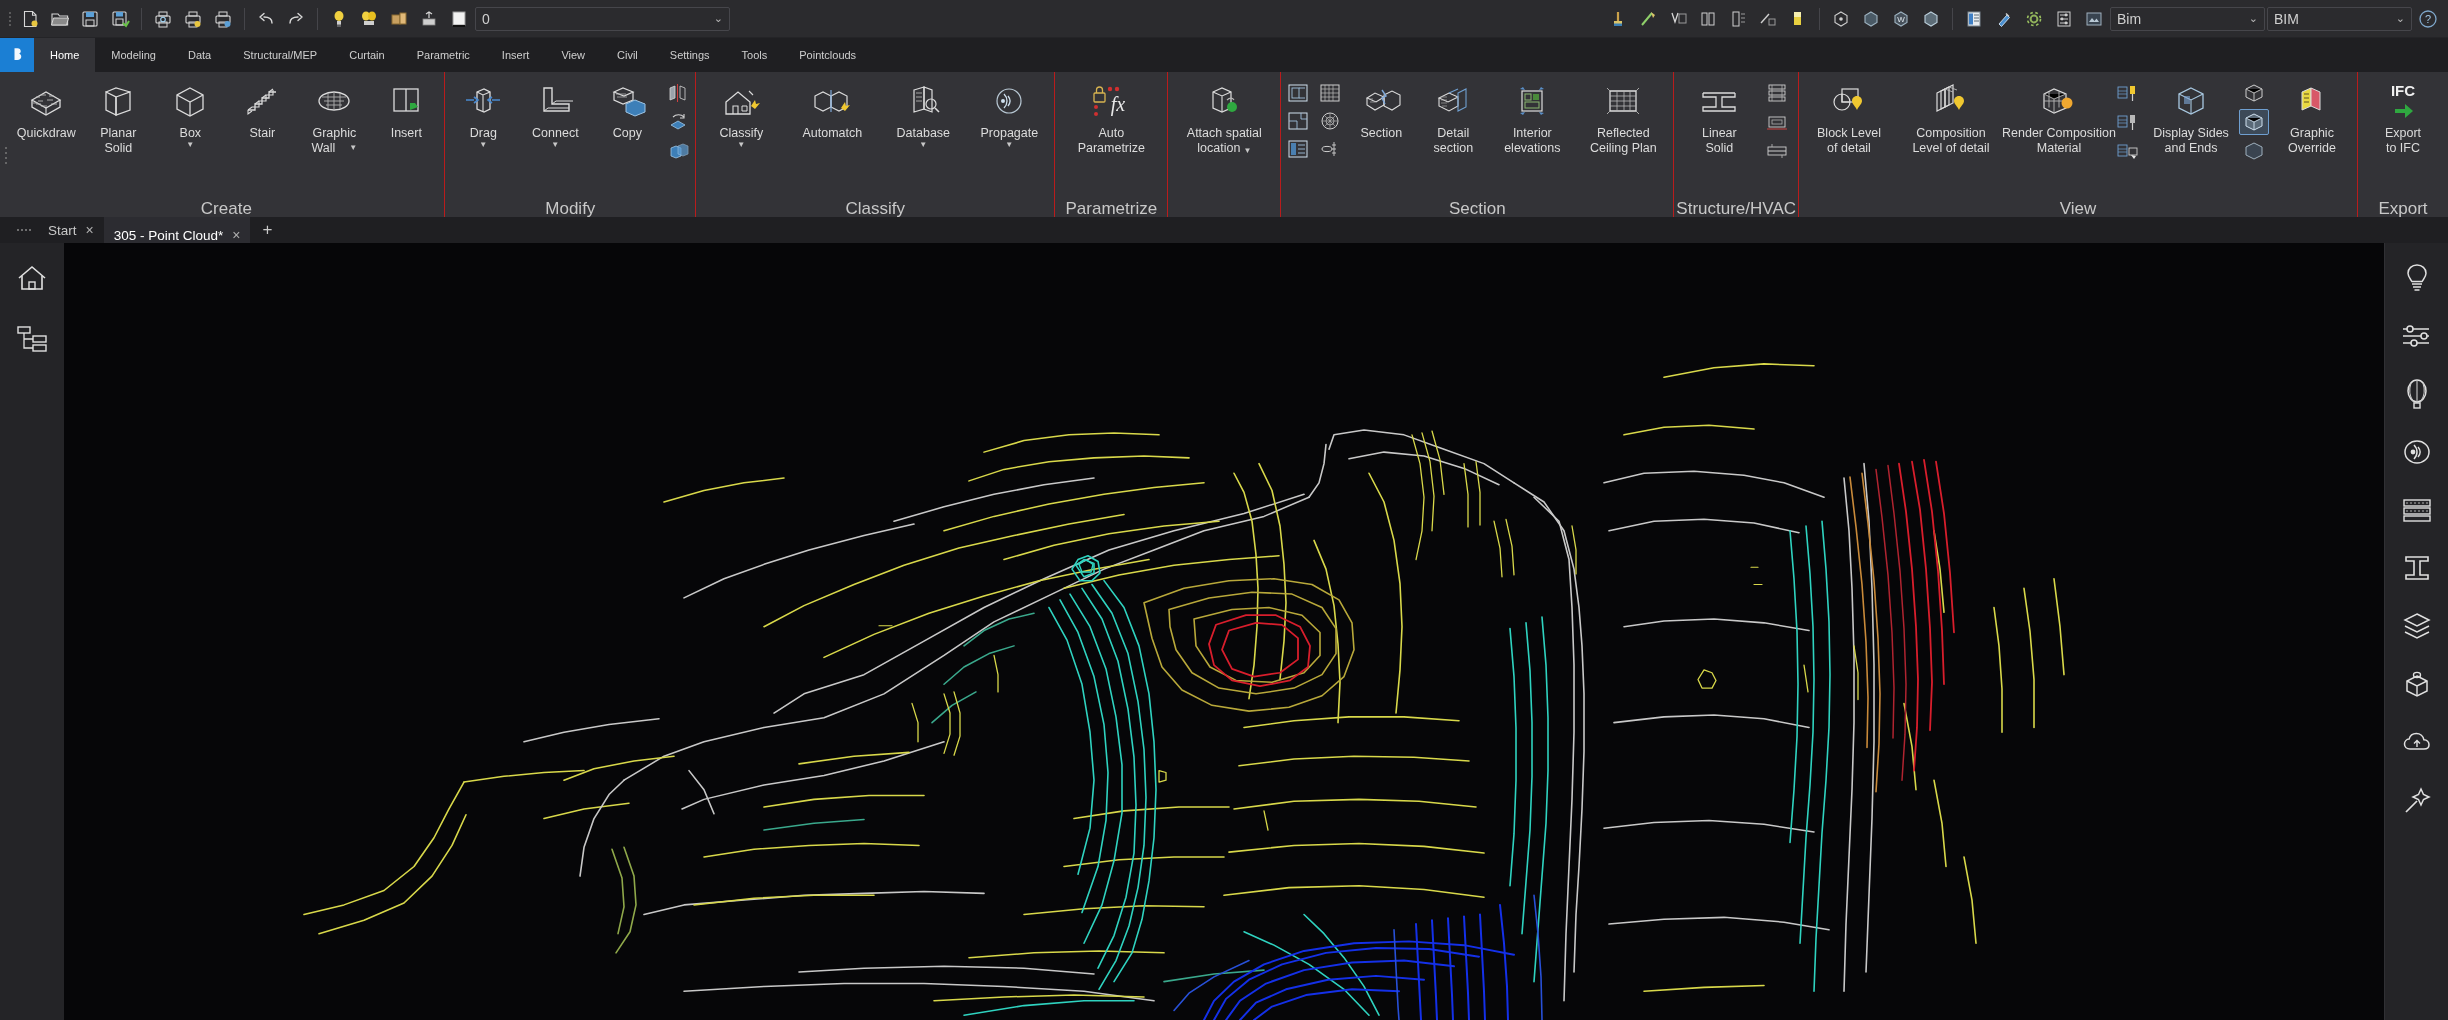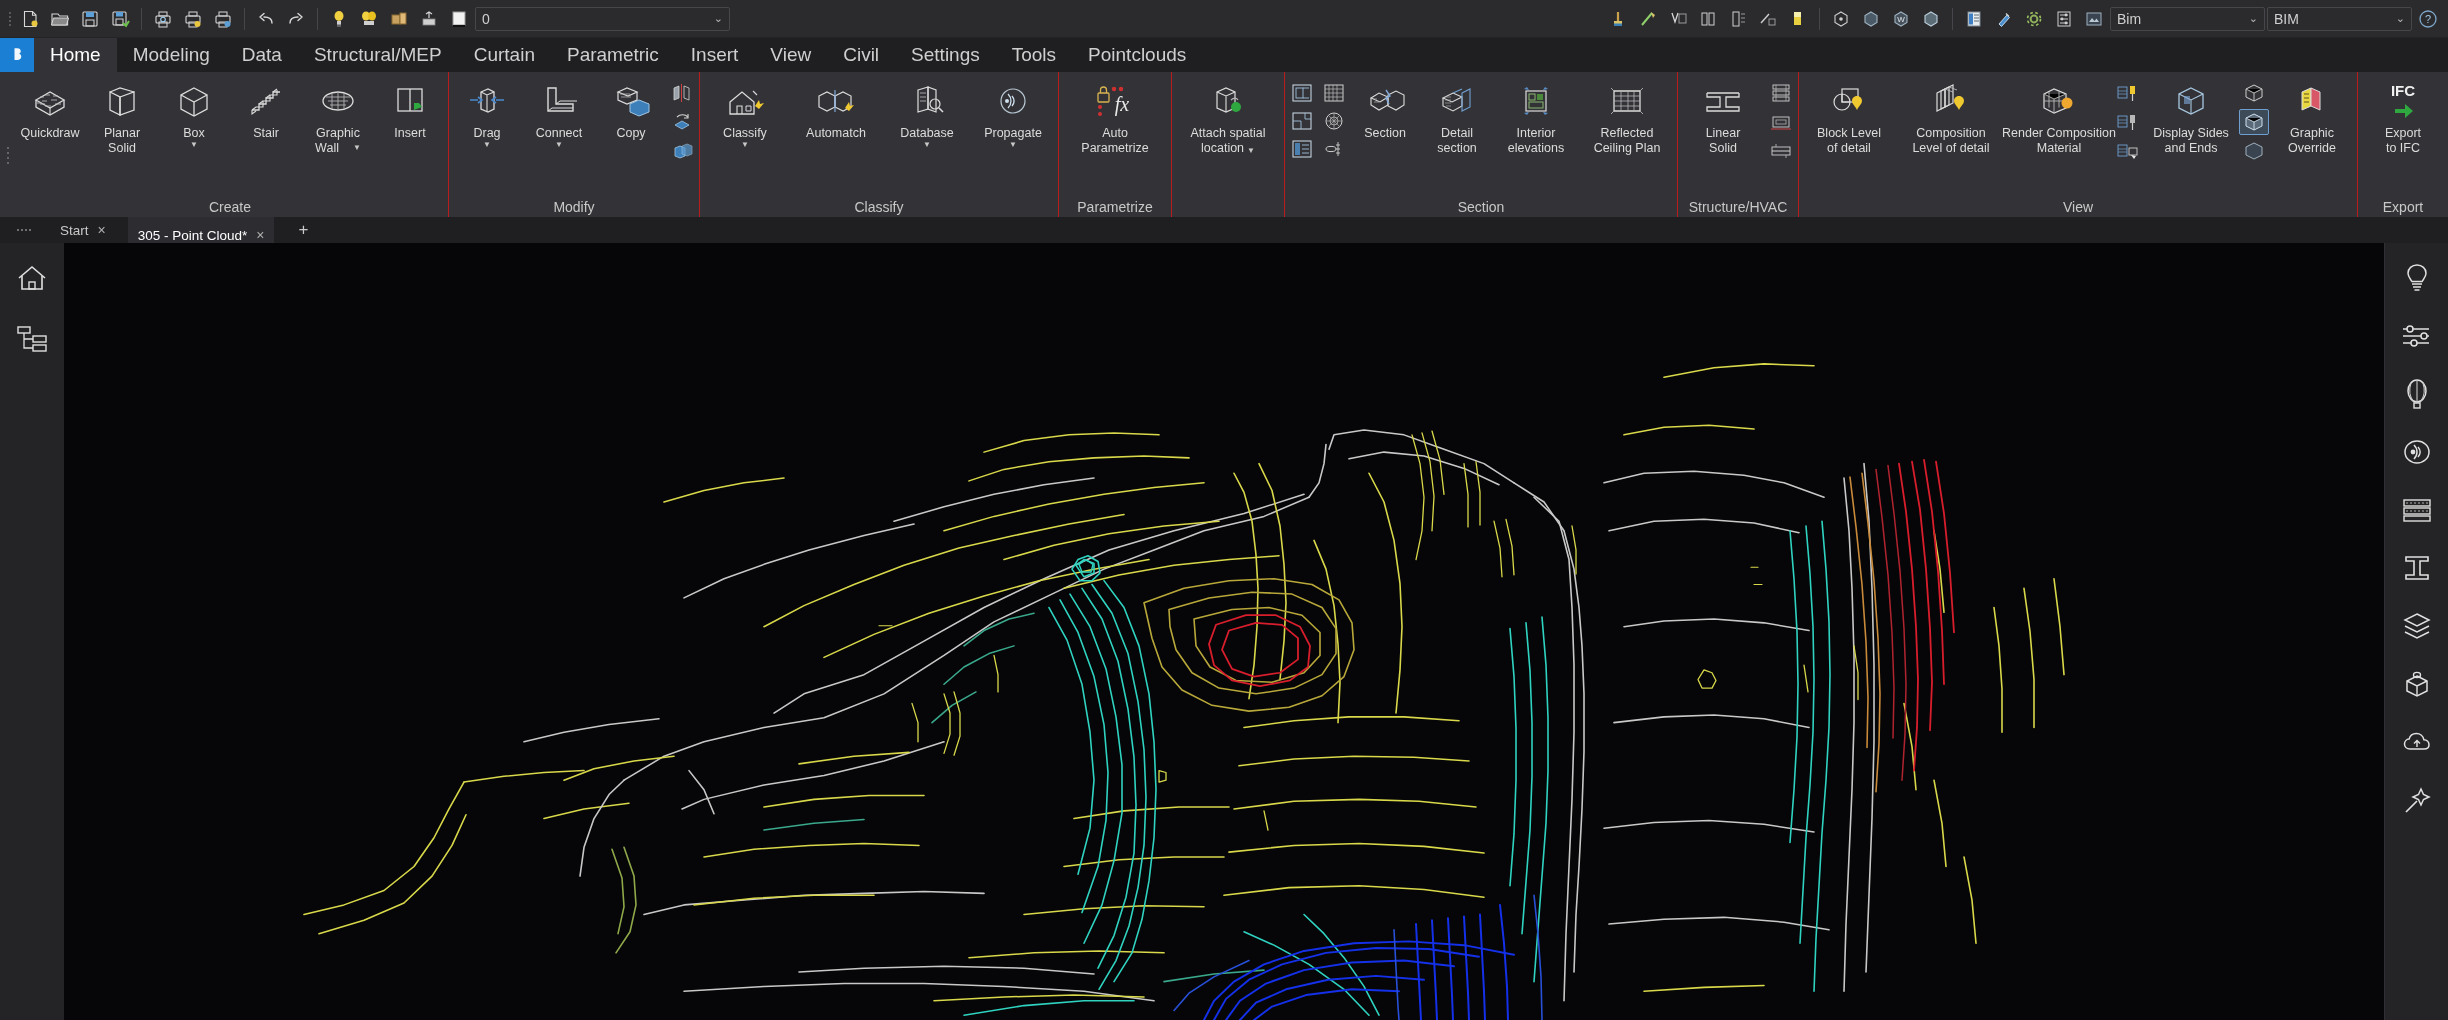--- a/index.html
+++ b/index.html
@@ -39,39 +39,39 @@
   .ribbon-tabs {
     height: 34px; background: #1f1f22; display: flex; align-items: stretch;
     flex: 0 0 34px; position: relative;
   }
   .app-logo {
     width: 34px; background: #1b7fd4; display: flex; align-items: center; justify-content: center;
     cursor: pointer;
   }
   .app-logo svg { width: 20px; height: 20px; }
   .rtab {
-    display: flex; align-items: center; padding: 0 16px; font-size: 19px; color: #cfcfcf;
+    display: flex; align-items: center; padding: 0 16px; font-size: 11px; color: #cfcfcf;
     cursor: pointer; white-space: nowrap;
   }
   .rtab.active { background: #333337; color: #ffffff; }
 
   
   .ribbon {
     height: 145px; background: #333337; display: flex; align-items: stretch;
     flex: 0 0 145px; padding-left: 4px; overflow: hidden; position: relative;
   }
   .rgrip { width: 10px; display:flex; flex-direction:column; justify-content:center; align-items:center; gap:3px; padding-top:22px; }
   .rgrip i { width:2px;height:2px;background:#787878;border-radius:50%; }
   .rgroup {
     display: flex; flex-direction: column; position: relative; padding: 4px 2px 0 2px;
     border-right: 1px solid #b91c1c;
   }
   .rgroup-items { display: flex; align-items: flex-start; flex: 1; gap: 0; }
   .rgroup-title {
-    text-align: center; font-size: 14px; color: #c8c8c8; padding-bottom: 3px; height: 18px;
+    text-align: center; font-size: 17px; color: #c8c8c8; padding-bottom: 3px; height: 18px;
   }
   .ritem {
     display: flex; flex-direction: column; align-items: center; width: 72px;
     padding: 3px 2px 0 2px; cursor: pointer; border-radius: 2px;
   }
   .ritem.w86 { width: 86px; }
   .ritem.w96 { width: 96px; align-items: center; }
   .ritem.w108 { width: 108px; }
   .ricon { height: 46px; display: flex; align-items: center; justify-content: center; }
   .ricon svg { display: block; }
@@ -81,21 +81,20 @@
   }
   .rcaret { font-size: 8px; color: #c8c8c8; line-height: 1; margin-top: 1px; }
   .rsmall { width: 30px; height: 26px; display: flex; align-items: center; justify-content: center; border-radius:2px; }
   .rgrid3 { display: grid; grid-template-columns: repeat(2, 30px); grid-auto-rows: 26px; gap: 2px; padding-top: 4px; }
   .rgrid1 { display: grid; grid-template-columns: 30px; grid-auto-rows: 26px; gap: 3px; padding-top: 4px; }
 
   
   .doctabs {
     height: 26px; background: #1f1f22; display: flex; align-items: stretch; flex: 0 0 26px;
     padding-left: 10px;
-    gap: 12px;
   }
   .dt-grip { width: 28px; display:flex; align-items:center; justify-content:center; gap:2px; }
   .dt-grip i { width:2px;height:2px;background:#8a8a8a;border-radius:50%; }
   .dtab {
     display: flex; align-items: center; gap: 9px; padding: 0 10px; font-size: 13.5px;
     color: #c9c9c9; cursor: pointer;
   }
   .dtab.active { background: #2c2c31; color: #ffffff; align-items: flex-end; }
   .dtab .x { font-size: 14px; color: #b0b0b0; cursor: pointer; }
   .dt-add { display: flex; align-items: center; padding: 0 12px; font-size: 17px; color: #c9c9c9; cursor: pointer; }

